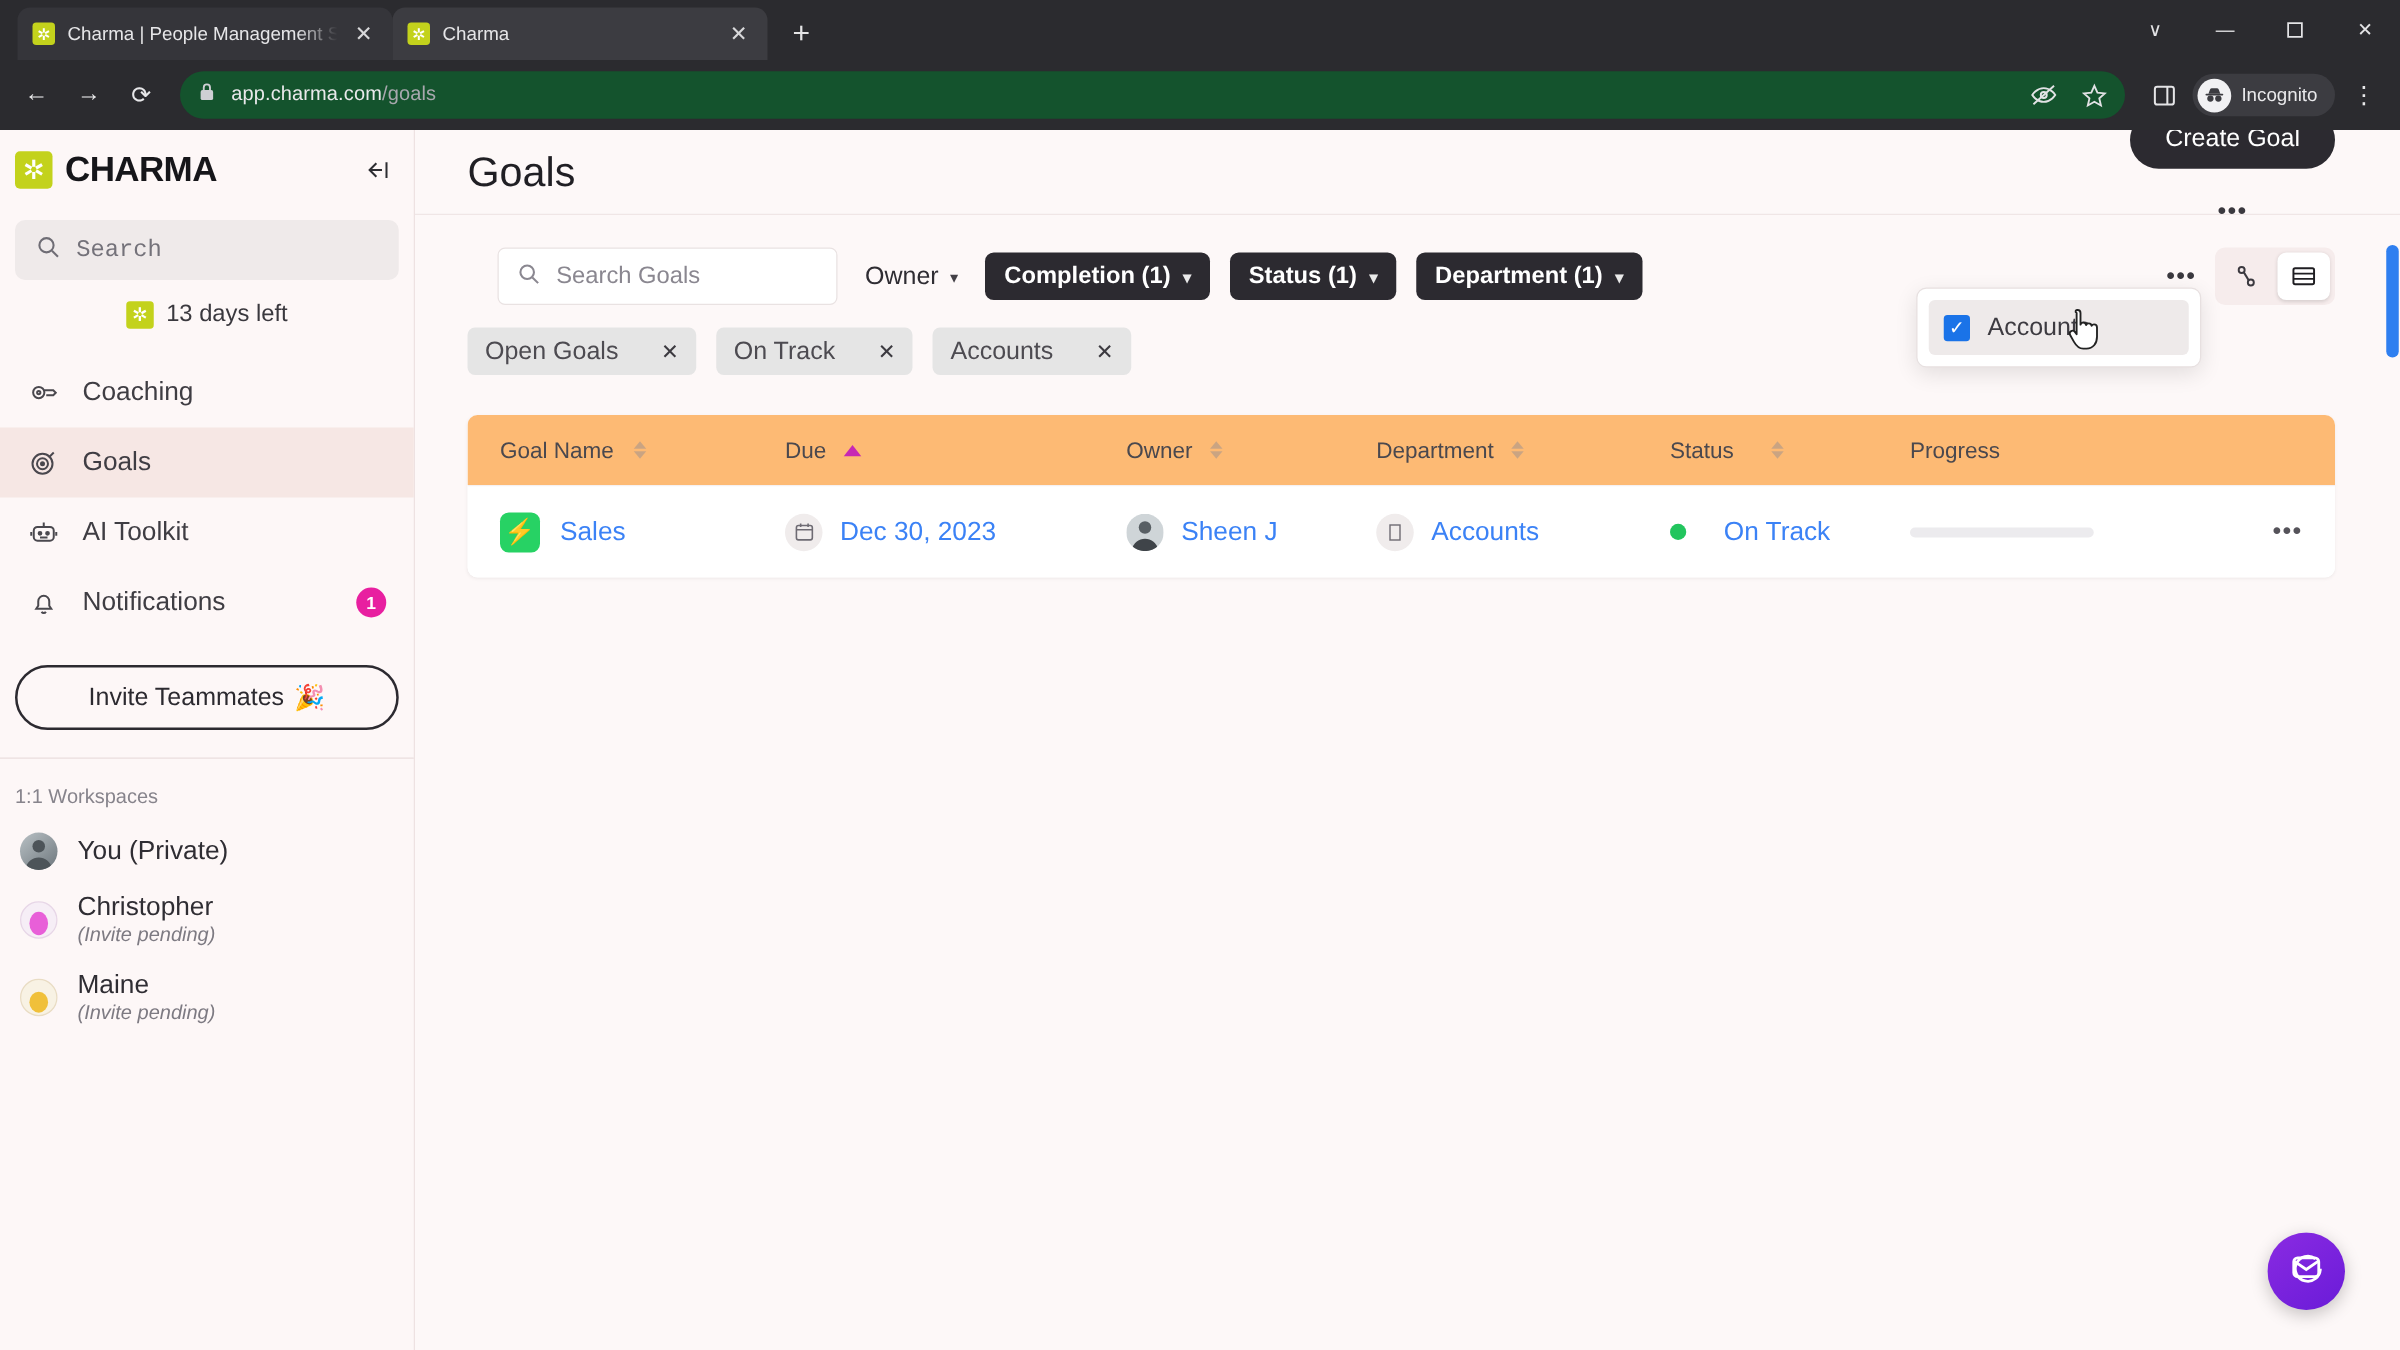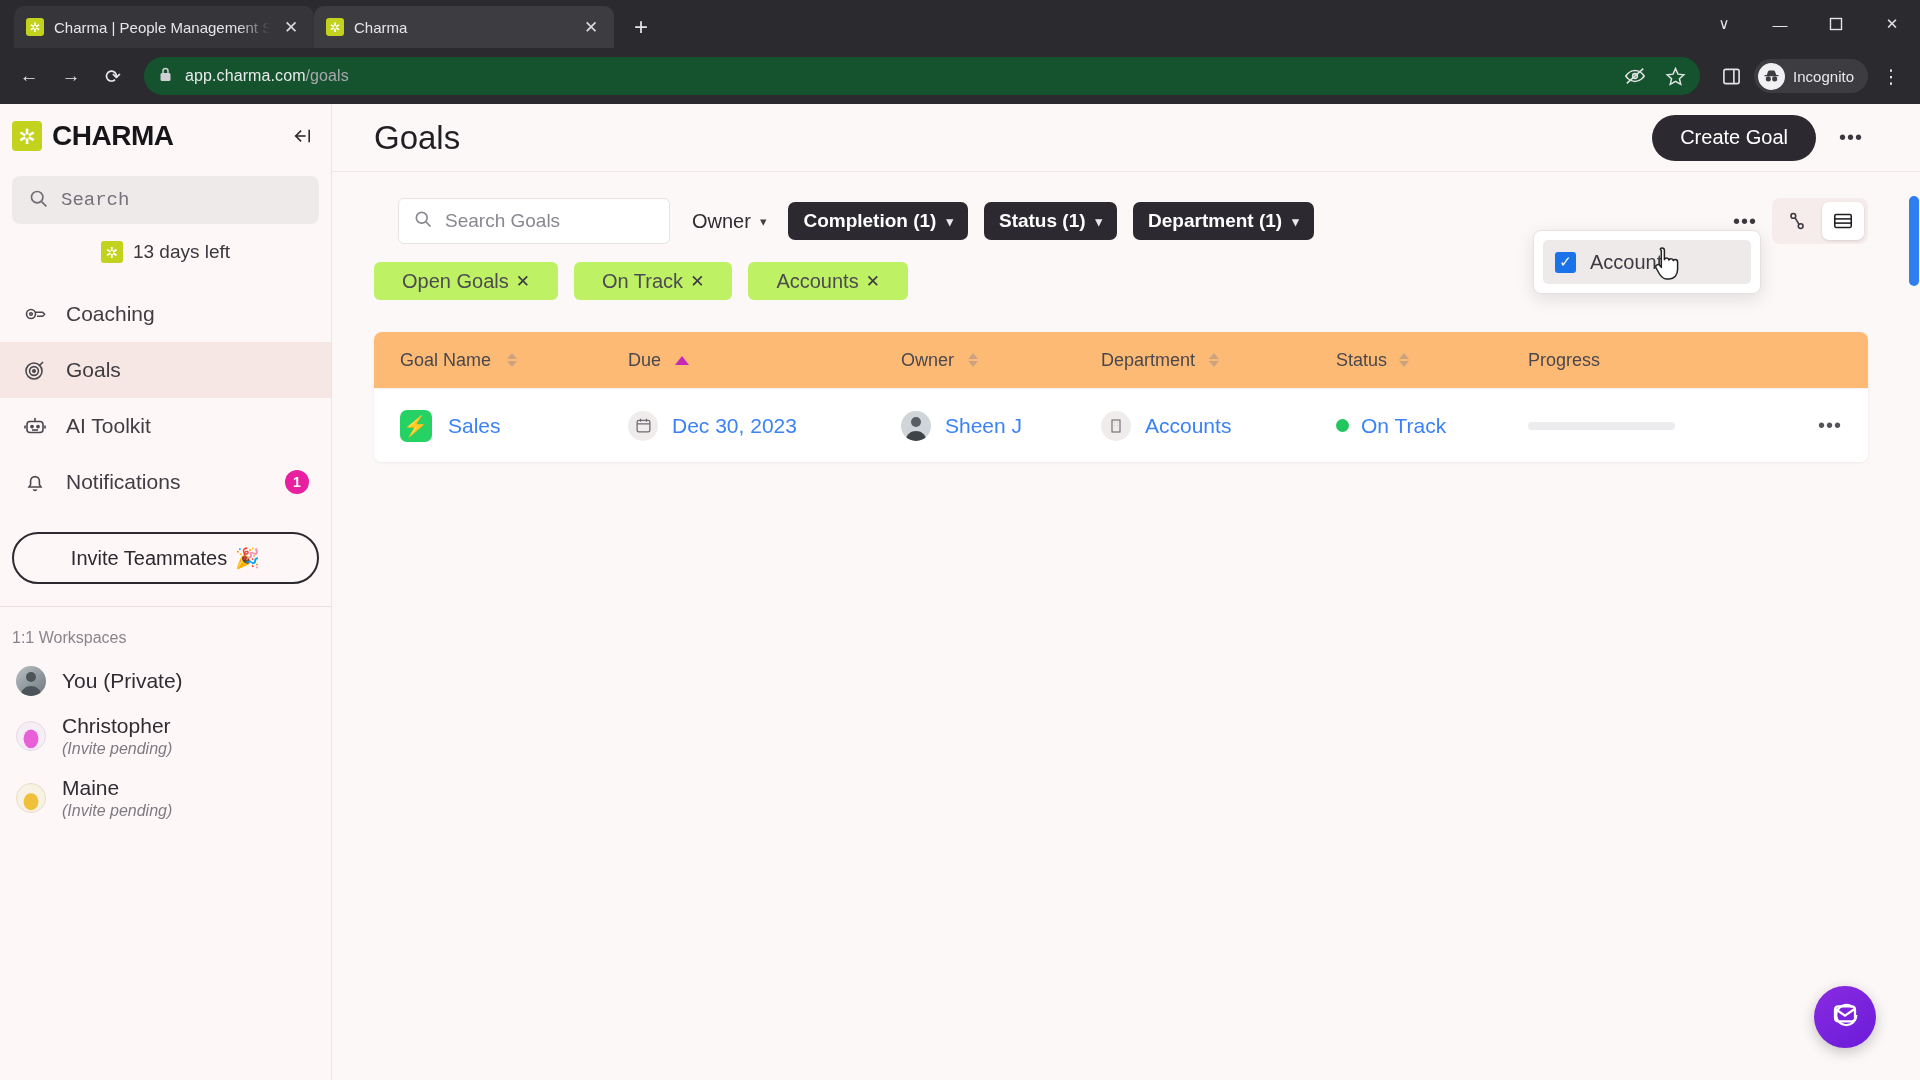--- a/index.html
+++ b/index.html
@@ -155,21 +155,21 @@
   .ws-name { font-size: 21px; color: #2f2d33; line-height: 1.15; }
   .ws-sub { font-size: 16px; color: #7d7a82; font-style: italic; margin-top: 2px; }
 
   
   .main { flex: 1; display: flex; flex-direction: column; background: #fdf8f8; position: relative; overflow: hidden; }
   .page-head {
     height: 68px; display: flex; align-items: center; padding: 0 52px 0 42px;
     border-bottom: 1px solid #f0e6e6;
   }
   .page-title { font-size: 33px; color: #201f24; font-weight: 400; }
-  .head-actions { margin-left: auto; display: flex; align-items: center; gap: 18px; }
+  .head-actions { margin-left: auto; display: flex; align-items: center; gap: 18px; flex-direction: column; }
   .primary-btn {
     background: #2c2a30; color: #fff; font-size: 20px; border: none;
     border-radius: 24px; height: 46px; padding: 0 28px; cursor: pointer;
   }
   .dots-btn {
     color: #3b393f; font-size: 20px; letter-spacing: 1px;
     display: flex; align-items: center; justify-content: center;
     width: 34px; height: 34px;
   }
 
@@ -193,22 +193,22 @@
   .view-tools { margin-left: auto; display: flex; align-items: center; gap: 10px; }
   .view-group { display: flex; background: #f6ecec; border-radius: 8px; padding: 4px; gap: 4px; }
   .view-btn {
     width: 42px; height: 38px; border-radius: 7px; display: flex;
     align-items: center; justify-content: center; color: #3b393f;
   }
   .view-btn.active { background: #fff; box-shadow: 0 1px 3px rgba(0,0,0,.12); }
 
   .chip-row { display: flex; gap: 16px; margin-top: 18px; }
   .chip {
-    background: #bef264; border-radius: 6px; height: 38px; display: flex;
-    align-items: center; gap: 7px; padding: 0 28px; color: #4d4b51; font-size: 20px;
+    background: #e5e5e5; border-radius: 6px; height: 38px; display: flex;
+    align-items: center; gap: 34px; padding: 0 14px; color: #4d4b51; font-size: 20px;
   }
   .chip-x { font-size: 17px; color: #3c3a40; cursor: pointer; }
 
   .dept-dropdown {
     position: absolute; left: 1201px; top: 58px; width: 228px;
     background: #fff; border: 1px solid #e7e0e0; border-radius: 8px;
     box-shadow: 0 5px 18px rgba(0,0,0,.11); padding: 9px;
   }
   .dd-item {
     display: flex; align-items: center; gap: 14px; height: 44px;
@@ -246,21 +246,21 @@
   .sort-active { width: 0; height: 0; border-left: 7px solid transparent;
     border-right: 7px solid transparent; border-bottom: 9px solid #c728b4; }
   .trow {
     display: flex; align-items: center; height: 74px;
     padding: 0 26px; background: #fff; border-top: 1px solid #f6f1f1;
   }
   .c-goal { width: 228px; flex: 0 0 228px; display: flex; align-items: center; gap: 16px; }
   .c-due  { width: 273px; flex: 0 0 273px; display: flex; align-items: center; gap: 14px; }
   .c-own  { width: 200px; flex: 0 0 200px; display: flex; align-items: center; gap: 14px; }
   .c-dept { width: 235px; flex: 0 0 235px; display: flex; align-items: center; gap: 14px; }
-  .c-stat { width: 192px; flex: 0 0 192px; display: flex; align-items: center; gap: 12px; }
+  .c-stat { width: 192px; flex: 0 0 192px; display: flex; align-items: center; gap: 30px; }
   .c-prog { flex: 1; display: flex; align-items: center; }
   .goal-tile {
     width: 32px; height: 32px; border-radius: 7px; background: #27d264;
     display: flex; align-items: center; justify-content: center;
     color: #fff; font-size: 20px; flex: 0 0 32px;
   }
   .cell-text { font-size: 21px; color: #3b82f6; }
   .round-ico {
     width: 30px; height: 30px; border-radius: 50%; background: #f0ecec;
     display: flex; align-items: center; justify-content: center;

